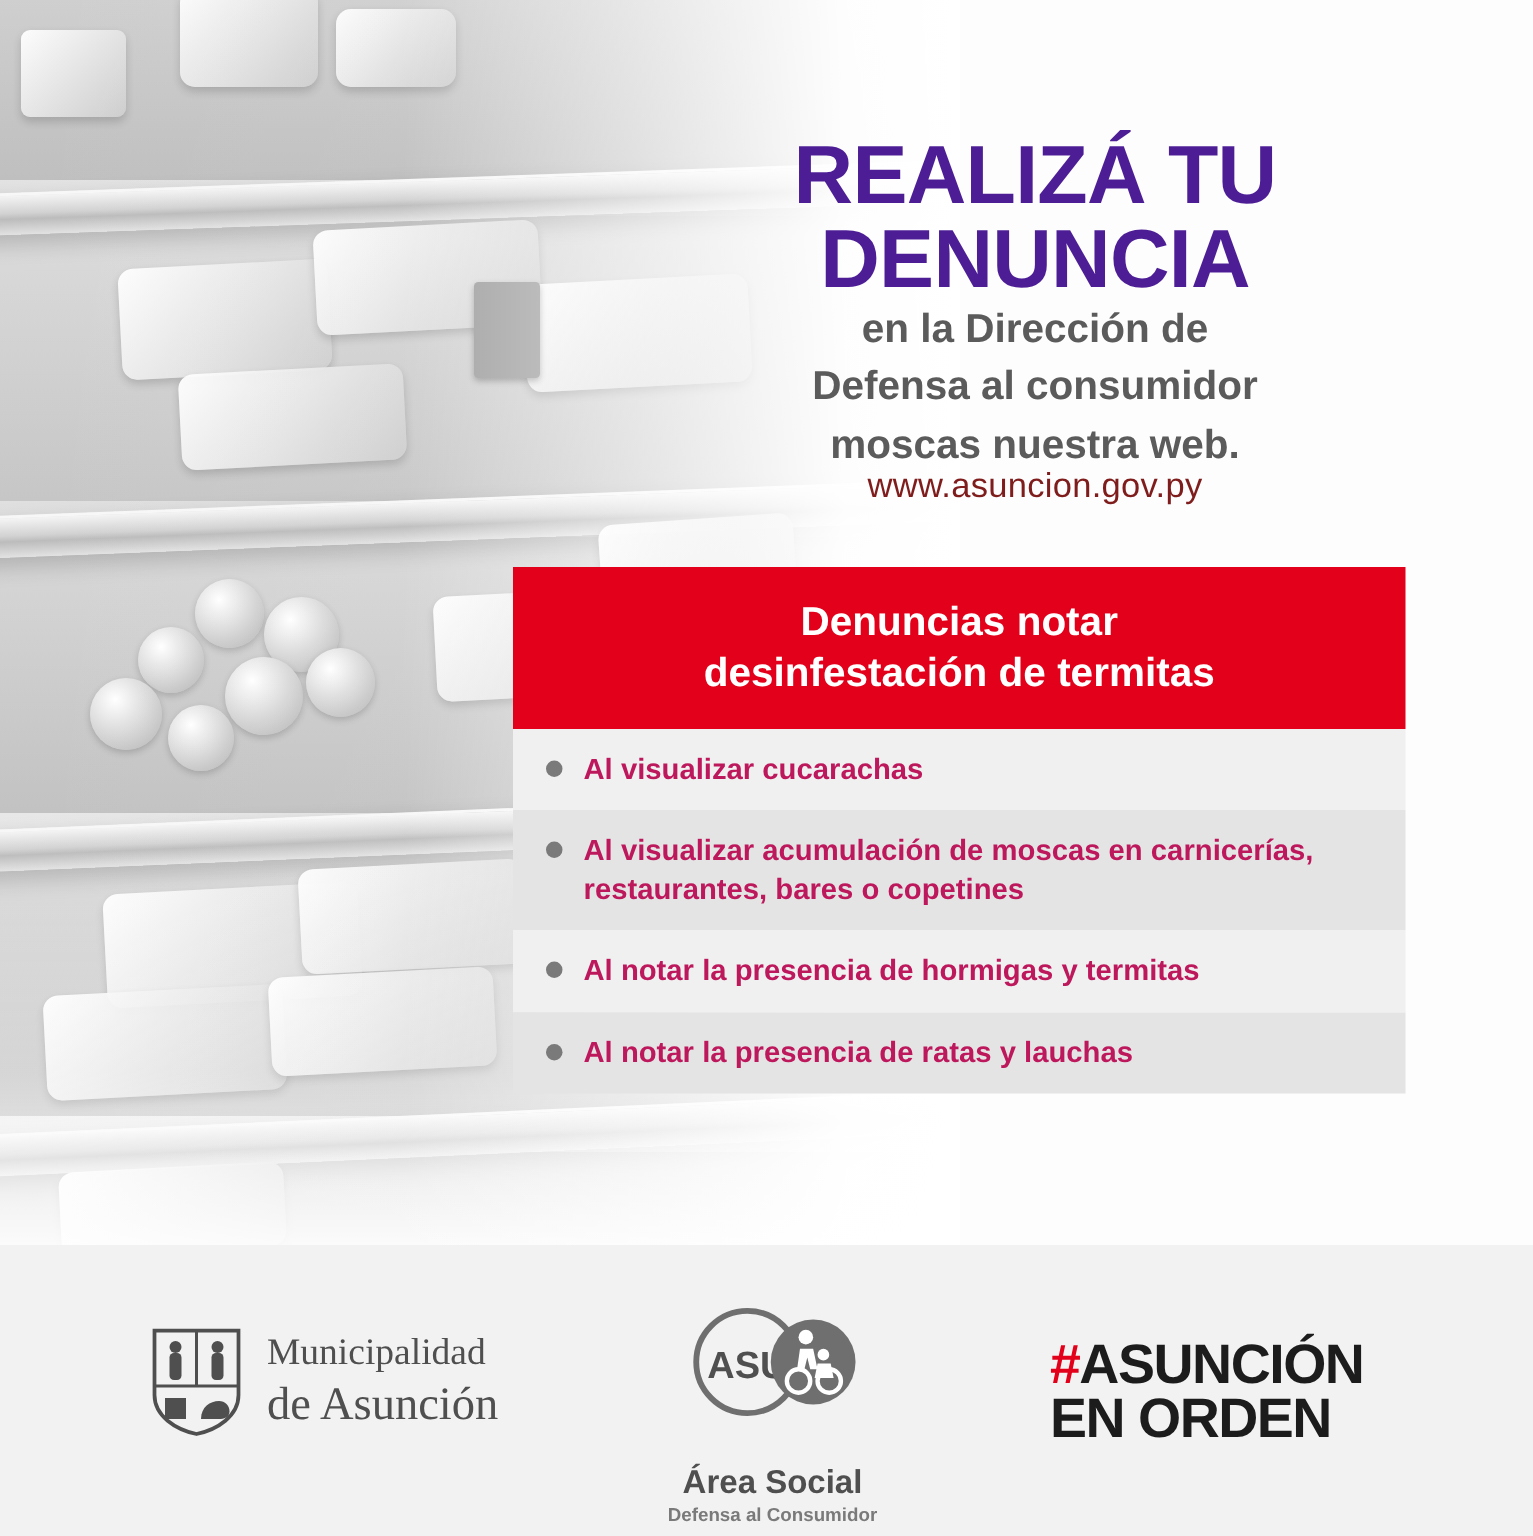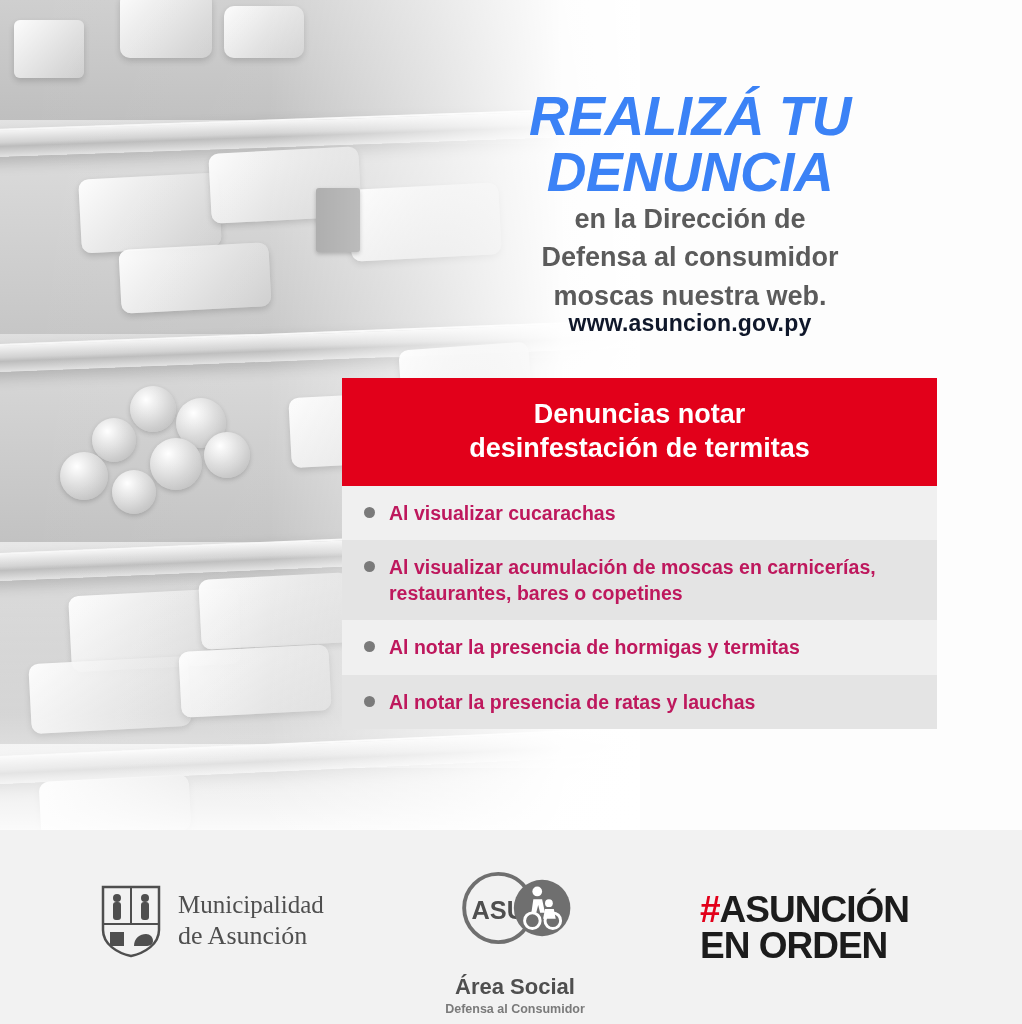--- a/index.html
+++ b/index.html
@@ -80,46 +80,45 @@
       linear-gradient(0deg, rgba(255,255,255,0.92) 0%, rgba(255,255,255,0.25) 14%, rgba(255,255,255,0.0) 34%);
   }
 
   
   .headline {
     position: absolute;
     left: 380px;
     top: 88px;
     width: 620px;
     text-align: center;
-    color: #3b82f6;
+    color: #4c1d95;
     font-weight: bold;
     font-size: 55px;
     line-height: 1.02;
     letter-spacing: -0.5px;
-    font-style: italic;
   }
   .subhead {
     position: absolute;
     left: 400px;
     top: 200px;
     width: 580px;
     text-align: center;
     color: #5b5b5b;
     font-weight: bold;
     font-size: 27px;
     line-height: 1.42;
   }
   .weburl {
     position: absolute;
     left: 400px;
     top: 310px;
     width: 580px;
     text-align: center;
-    color: #0f172a;
-    font-weight: bold;
+    color: #7f1d1d;
+    font-weight: normal;
     font-size: 23px;
     letter-spacing: 0.2px;
   }
 
   
   .card {
     position: absolute;
     left: 342px;
     top: 378px;
     width: 595px;
@@ -179,21 +178,21 @@
   .crest {
     width: 62px;
     height: 74px;
   }
   .muni-text {
     color: #4f4f4f;
     font-family: "Liberation Serif", serif;
     font-size: 25px;
     line-height: 1.2;
   }
-  .muni-text .l2 { font-size: 26px; }
+  .muni-text .l2 { font-size: 31px; }
 
   .logo-asu {
     position: absolute;
     left: 430px;
     top: 870px;
     width: 170px;
     text-align: center;
   }
   .asu-mark { height: 76px; }
   .asu-title {

